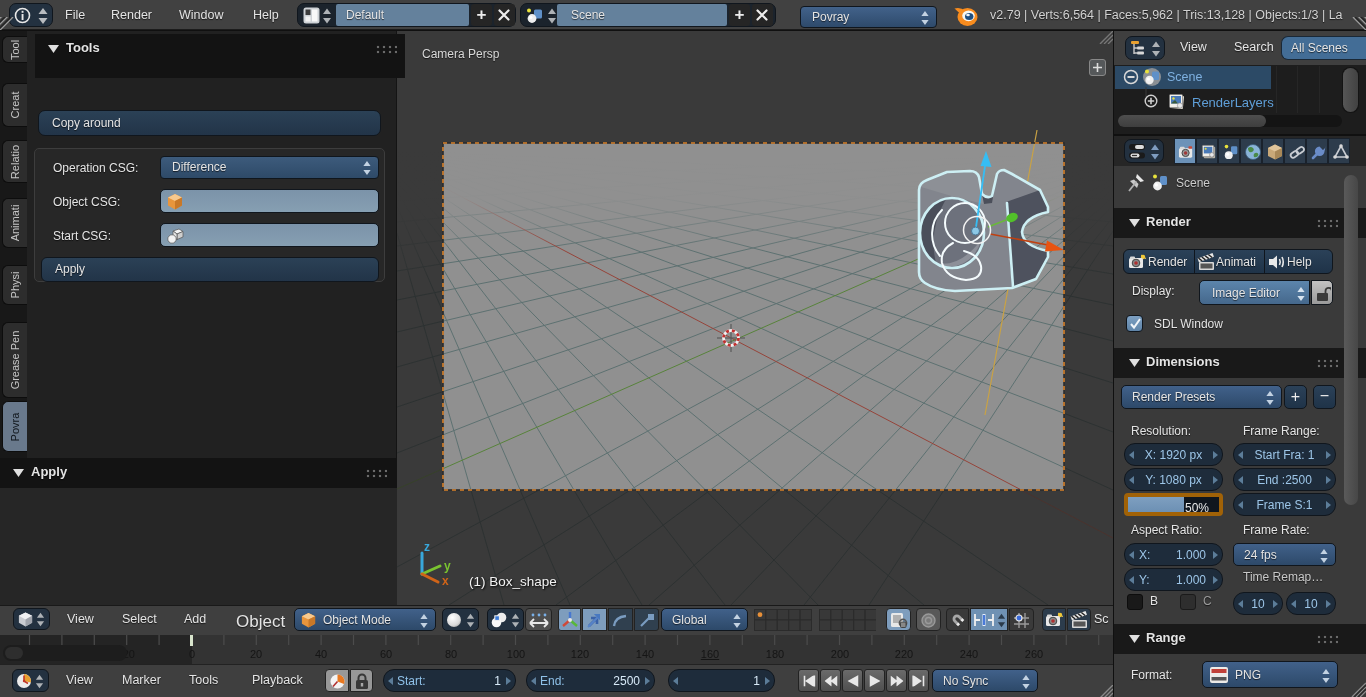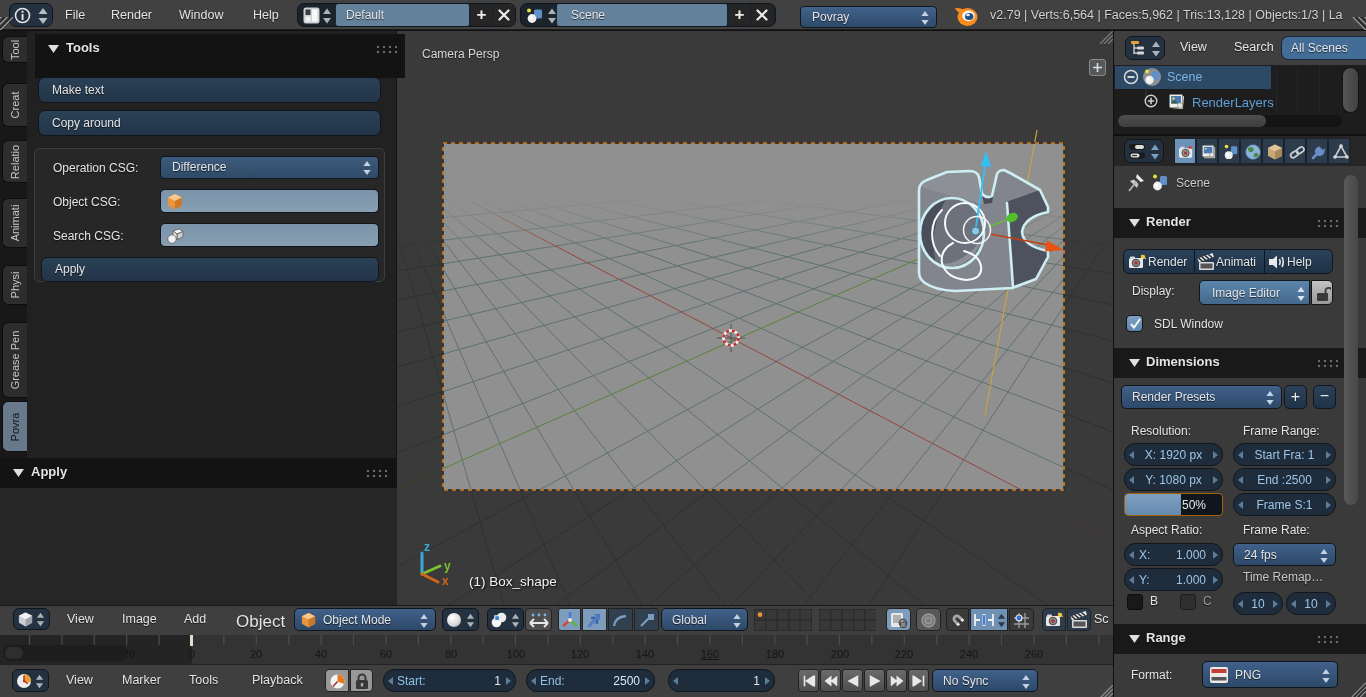--- a/index.html
+++ b/index.html
@@ -242,23 +242,20 @@
     </div>
 
  <div class="ab" style="left:35px;top:3px;width:370px;height:44px;background:#131313;">
   <svg class="ab" style="left:13px;top:11px" width="11" height="8" viewBox="0 0 11 8">
         <path d="M0 0 H11 L5.5 8 Z" fill="#e0e0e0"></path>
       </svg>
   <div class="ab txt" style="left:31px;top:6px;font-size:13px;font-weight:bold;">Tools</div>
   <div class="ab grip" style="left:341px;top:11px;"></div>
  </div>
 
- <div class="ab btnavy" style="left:38px;top:46px;width:343px;height:26px;">
-      <div class="ab txt" style="left:13px;top:5px;">Make text</div>
-    </div>
  <div class="ab btnavy" style="left:38px;top:79px;width:343px;height:26px;">
       <div class="ab txt" style="left:13px;top:5px;">Copy around</div>
     </div>
 
  <div class="ab" style="left:34px;top:117px;width:351px;height:134px;background:#272727;border:1px solid #3d3d3d;border-radius:5px;">
   <div class="ab txt" style="left:18px;top:12px;">Operation CSG:</div>
   <div class="ab" style="left:125px;top:7px;width:219px;height:23px;background:linear-gradient(#3d5b7c,#2e4a68);border:1px solid #10161d;border-radius:4px;">
     <div class="ab txt" style="left:11px;top:3px;">Difference</div>
     <svg class="ab" style="left:201px;top:3px;" width="10" height="16" viewBox="0 0 10 16">
           <path d="M5 1 L8.6 6 L1.4 6 Z" fill="#c3d2e2"></path>
@@ -266,21 +263,21 @@
         </svg>
   </div>
   <div class="ab txt" style="left:18px;top:46px;">Object CSG:</div>
   <div class="ab" style="left:125px;top:40px;width:219px;height:24px;background:linear-gradient(#7b93a9,#869fb2);border:1px solid #10161d;border-radius:5px;">
    <svg class="ab" style="left:5px;top:3px" width="18" height="18" viewBox="0 0 18 18">
     <path d="M9 1 L16 4.5 L16 12.5 L9 16.5 L2 12.5 L2 4.5 Z" fill="#e8953c"></path>
     <path d="M9 1 L16 4.5 L9 8 L2 4.5 Z" fill="#f7c98e"></path>
     <path d="M9 8 L16 4.5 L16 12.5 L9 16.5 Z" fill="#c87828"></path>
    </svg>
   </div>
-  <div class="ab txt" style="left:18px;top:80px;">Search CSG:</div>
+  <div class="ab txt" style="left:18px;top:80px;">Start CSG:</div>
   <div class="ab" style="left:125px;top:74px;width:219px;height:24px;background:linear-gradient(#7b93a9,#869fb2);border:1px solid #10161d;border-radius:5px;">
    <svg class="ab" style="left:4px;top:2px" width="20" height="20" viewBox="0 0 20 20">
     <path d="M8 5 L14 3 L18 5.5 L12 8 Z" fill="#f4f4f4" stroke="#555" stroke-width=".7"></path>
     <path d="M12 8 L18 5.5 L18 11 L12 13.5 Z" fill="#cfcfcf" stroke="#555" stroke-width=".7"></path>
     <path d="M8 5 L12 8 L12 13.5 L8 10.5 Z" fill="#e2e2e2" stroke="#555" stroke-width=".7"></path>
     <circle cx="7" cy="13" r="4.2" fill="#f2f2f2" stroke="#555" stroke-width=".7"></circle>
    </svg>
   </div>
   <div class="ab btnavy" style="left:6px;top:108px;width:338px;height:25px;border-radius:6px;">
         <div class="ab txt" style="left:13px;top:4px;">Apply</div>
@@ -304,21 +301,21 @@
    <path d="M9 1.5 L16 5 L16 12.5 L9 16.5 L2 12.5 L2 5 Z" fill="#c9ccd1"></path>
    <path d="M9 1.5 L16 5 L9 9 L2 5 Z" fill="#f0f1f3"></path>
    <path d="M9 9 L16 5 L16 12.5 L9 16.5 Z" fill="#9fa3ab"></path>
   </svg>
   <svg class="ab" style="left:22px;top:3px;" width="9" height="15" viewBox="0 0 10 16">
         <path d="M5 0.5 L9 6 L1 6 Z" fill="#aeb2b6"></path>
         <path d="M5 15.5 L9 10 L1 10 Z" fill="#aeb2b6"></path>
       </svg>
  </div>
  <div class="ab txt" style="left:67px;top:6px;font-size:12.5px;">View</div>
- <div class="ab txt" style="left:122px;top:6px;font-size:12.5px;">Image</div>
+ <div class="ab txt" style="left:122px;top:6px;font-size:12.5px;">Select</div>
  <div class="ab txt" style="left:184px;top:6px;font-size:12.5px;">Add</div>
  <div class="ab txt" style="left:236px;top:6px;font-size:17px;">Object</div>
 
  <div class="ab" style="left:294px;top:2px;width:142px;height:23px;background:linear-gradient(#41618a,#2d4969);border:1px solid #10161d;border-radius:5px;">
   <svg class="ab" style="left:5px;top:3px" width="17" height="17" viewBox="0 0 18 18">
    <path d="M9 1 L16 4.5 L16 12.5 L9 16.5 L2 12.5 L2 4.5 Z" fill="#e8953c"></path>
    <path d="M9 1 L16 4.5 L9 8 L2 4.5 Z" fill="#f7c98e"></path>
    <path d="M9 8 L16 4.5 L16 12.5 L9 16.5 Z" fill="#c87828"></path>
   </svg>
   <div class="ab txt" style="left:28px;top:4px;">Object Mode</div>
@@ -853,21 +850,21 @@
  <div class="ab nfield" style="left:10px;top:332px;width:99px;height:23px;">
       <span class="ab" style="left:50%;top:4px;transform:translateX(-50%);color:#9dc6e8;font-size:12px;white-space:nowrap;">Y: 1080 px</span>
       <span class="caretL"></span>
       <span class="caretR"></span>
     </div>
  <div class="ab nfield" style="left:119px;top:332px;width:103px;height:23px;">
       <span class="ab" style="left:50%;top:4px;transform:translateX(-50%);color:#9dc6e8;font-size:12px;white-space:nowrap;">End :2500</span>
       <span class="caretL"></span>
       <span class="caretR"></span>
     </div>
- <div class="ab" style="left:10px;top:357px;width:99px;height:23px;background:#10161e;border:1px solid #a16207;border-radius:4px;overflow:hidden;">
+ <div class="ab" style="left:10px;top:357px;width:99px;height:23px;background:#10161e;border:4px solid #a16207;border-radius:4px;overflow:hidden;">
   <div class="ab" style="left:0;top:0;width:56px;height:23px;background:linear-gradient(#7e9fc0,#6388ad);"></div>
   <span class="ab" style="left:57px;top:4px;color:#e8e8e8;font-size:12px;">50%</span>
  </div>
  <div class="ab nfield" style="left:119px;top:357px;width:103px;height:23px;">
       <span class="ab" style="left:50%;top:4px;transform:translateX(-50%);color:#9dc6e8;font-size:12px;white-space:nowrap;">Frame S:1</span>
       <span class="caretL"></span>
       <span class="caretR"></span>
     </div>
  <div class="ab txt" style="left:17px;top:387px;">Aspect Ratio:</div>
  <div class="ab txt" style="left:129px;top:387px;">Frame Rate:</div>

